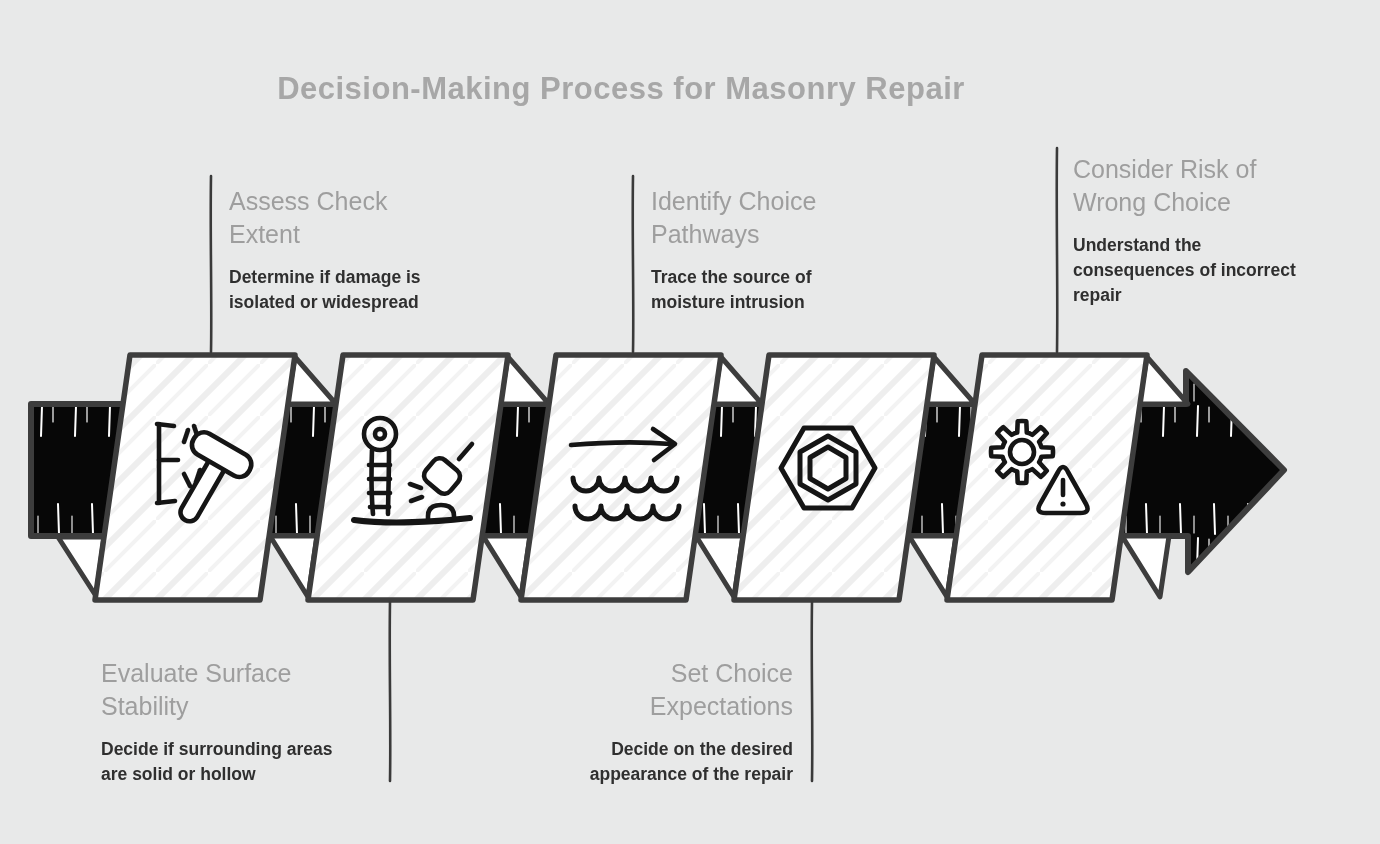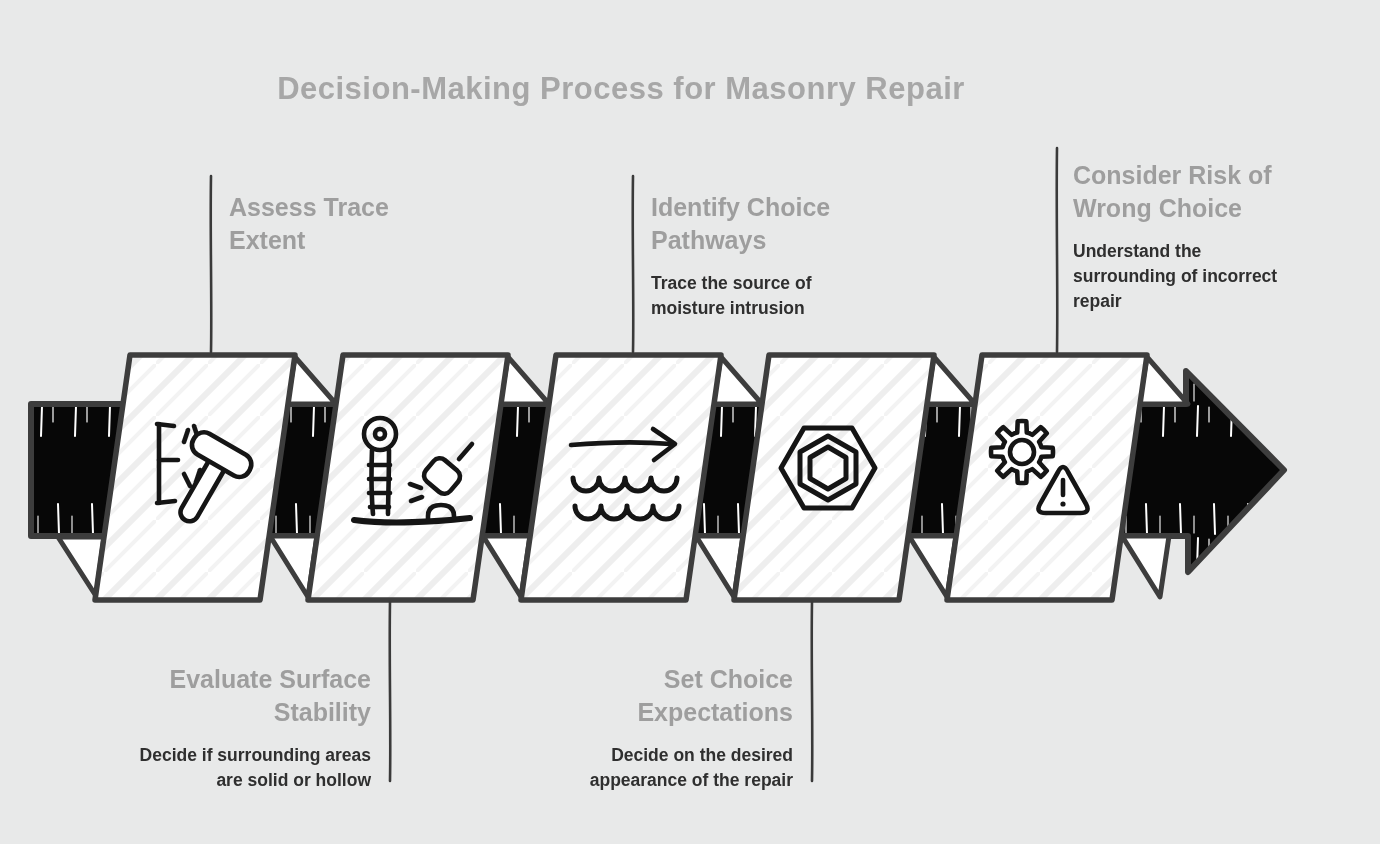--- a/index.html
+++ b/index.html
@@ -10,31 +10,31 @@
   }
   .stage{position:absolute;inset:0;width:1380px;height:844px;}
   svg.artwork{position:absolute;left:0;top:0;}
   .page-title{
     position:absolute;top:71px;left:0;width:1242px;
     text-align:center;font-size:31px;font-weight:700;color:#a7a7a7;
     letter-spacing:.5px;
   }
   .step-label{position:absolute;}
   .step-label .heading{
-    font-size:25px;line-height:33px;font-weight:700;color:#9e9e9e;
-    white-space:pre-line;margin:12px 0 14px 0;
+    font-size:25px;line-height:33px;font-weight:400;color:#9e9e9e;
+    white-space:pre-line;margin:6px 0 14px 0;
   }
   .step-label .body{
     font-size:17.5px;line-height:25px;font-weight:700;color:#2f2f2f;
     white-space:pre-line;
   }
   .label-step1{left:229px;top:179px;width:235px;text-align:left;}
   .label-step3{left:651px;top:179px;width:235px;text-align:left;}
   .label-step5{left:1073px;top:147px;width:262px;text-align:left;}
-  .label-step2{left:101px;top:651px;width:270px;text-align:right;}
+  .label-step2{left:101px;top:651px;width:270px;}
   .label-step4{left:523px;top:651px;width:270px;text-align:right;}
 </style>
 </head>
 <body>
 
 <div class="stage">
 
   <svg class="artwork" width="1380" height="844" viewBox="0 0 1380 844">
     <defs>
       <pattern id="hatch" patternUnits="userSpaceOnUse" x="0" y="404" width="34" height="132">
@@ -147,36 +147,38 @@
       <path d="M633,176 C632,235 634,300 633,352"></path>
       <path d="M1057,148 C1056,215 1058,290 1057,352"></path>
       <path d="M390,602 C389,660 391,725 390,781"></path>
       <path d="M812,602 C811,660 813,725 812,781"></path>
     </g>
   </svg>
 
   <div class="page-title">Decision-Making Process for Masonry Repair</div>
 
   <div class="step-label label-step1">
-    <div class="heading">Assess Trace
+    <div class="heading">Assess Check
 Extent</div>
+    <div class="body">Determine if damage is
+isolated or widespread</div>
   </div>
 
   <div class="step-label label-step3">
     <div class="heading">Identify Choice
 Pathways</div>
     <div class="body">Trace the source of
 moisture intrusion</div>
   </div>
 
   <div class="step-label label-step5">
     <div class="heading">Consider Risk of
 Wrong Choice</div>
     <div class="body">Understand the
-surrounding of incorrect
+consequences of incorrect
 repair</div>
   </div>
 
   <div class="step-label label-step2">
     <div class="heading">Evaluate Surface
 Stability</div>
     <div class="body">Decide if surrounding areas
 are solid or hollow</div>
   </div>
 

